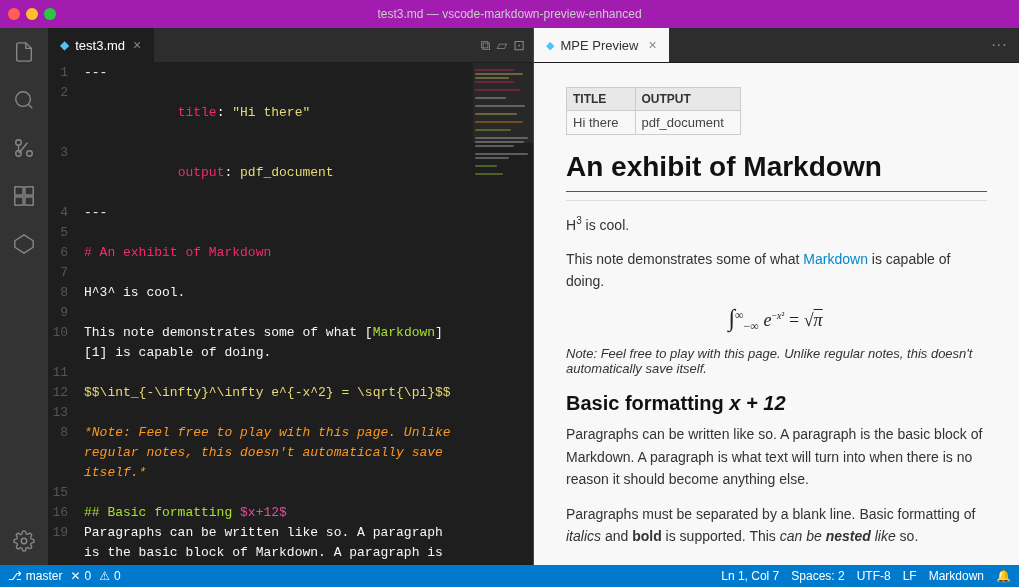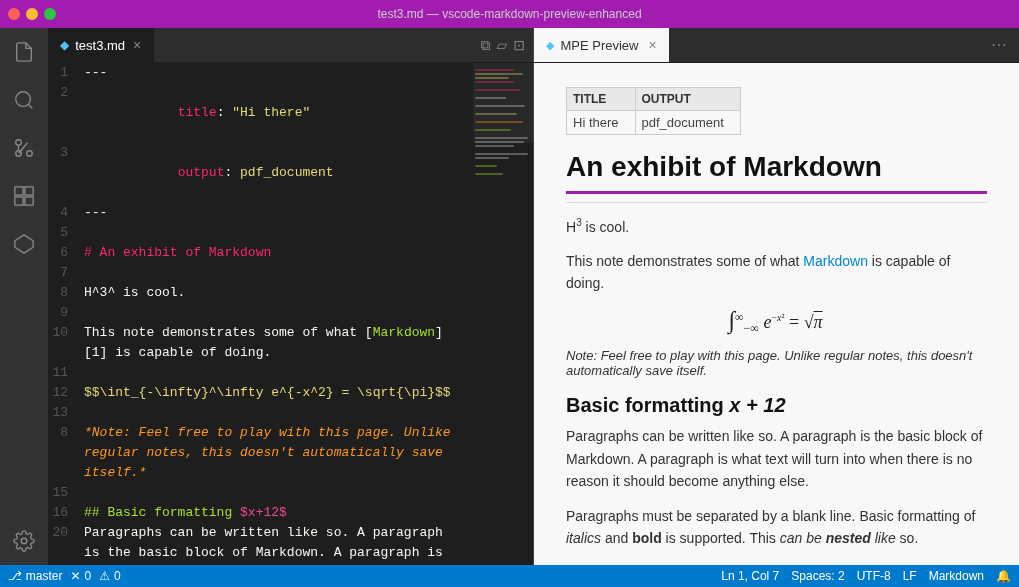--- a/index.html
+++ b/index.html
@@ -257,21 +257,21 @@
       font-size: 13px;
       color: #444;
     }
 
     .preview-h1 {
       font-size: 28px;
       font-weight: bold;
       color: #111;
       margin: 16px 0 8px 0;
       padding-bottom: 8px;
-      border-bottom: 3px solid #a21caf;
+      border-bottom: 1px solid #a21caf;
     }
     .preview-p {
       font-size: 14px;
       color: #333;
       margin-bottom: 12px;
       line-height: 1.6;
     }
     .preview-link {
       color: #0088cc;
       text-decoration: none;
@@ -489,21 +489,21 @@
           <span class="line-content"></span>
         </div>
 
         <div class="line">
           <span class="line-number">16</span>
           <span class="line-content"><span class="md-h2">## Basic formatting </span><span class="md-math-inline">$x+12$</span></span>
         </div>
 
 
         <div class="line">
-          <span class="line-number">20</span>
+          <span class="line-number">19</span>
           <span class="line-content md-text" style="white-space:pre-wrap">Paragraphs can be written like so. A paragraph is the basic block of Markdown. A paragraph is what text will turn into when there is no reason it should become anything else.</span>
         </div>
 
       </div>
 
       <div class="minimap">
         <div class="minimap-viewport"></div>
         <div style="padding: 4px 2px; opacity: 0.5;">
           <div style="height: 2px; background: #f92672; margin: 2px 0; width: 70%; border-radius: 1px;"></div>
           <div style="height: 2px; background: #e6db74; margin: 2px 0; width: 85%; border-radius: 1px;"></div>

